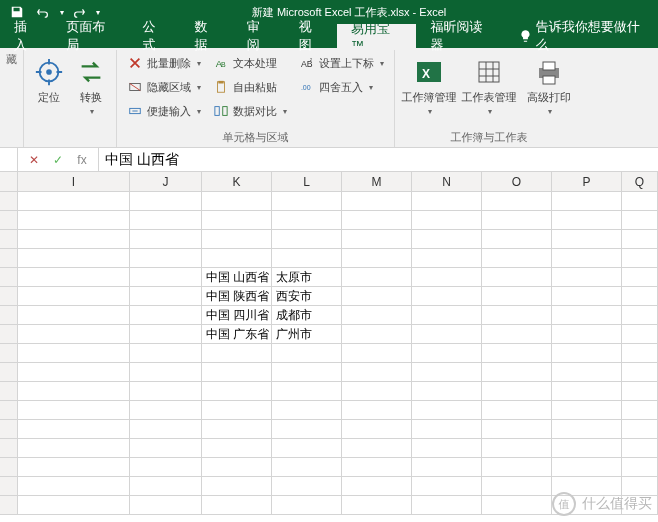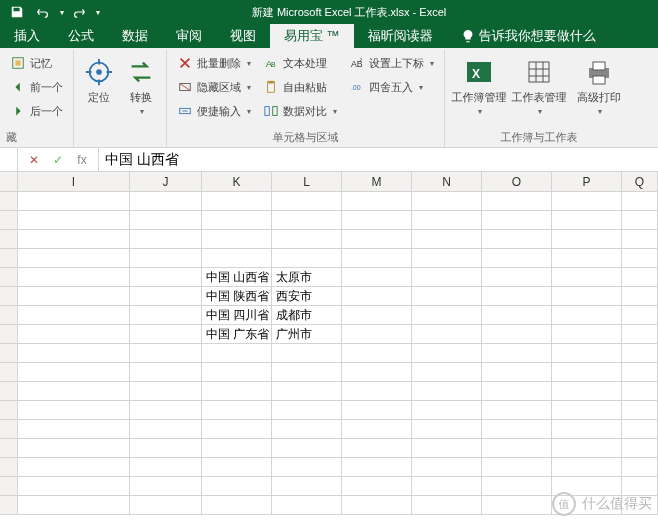--- a/index.html
+++ b/index.html
@@ -67,66 +67,38 @@
           <path fill="none" stroke="#fff" stroke-width="1.4" d="M12 5l2 3-2 3M14 8H6a3 3 0 000 6"></path>
         </svg>
     </div>
     <span class="caret" style="color:#fff">▾</span>
   </div>
   <div class="title-text">新建 Microsoft Excel 工作表.xlsx  -  Excel</div>
 </div>
 
 <div class="tabstrip">
   <div class="tab">插入</div>
+  <div class="tab">页面布局</div>
   <div class="tab">公式</div>
   <div class="tab">数据</div>
   <div class="tab">审阅</div>
   <div class="tab">视图</div>
   <div class="tab active">易用宝 ™</div>
   <div class="tab">福昕阅读器</div>
   <div class="tab tell">
     <svg width="14" height="14" viewBox="0 0 16 16">
         <path fill="#fff" d="M8 1a5 5 0 00-3 9v2h6v-2a5 5 0 00-3-9zM6 14h4v1H6z"></path>
       </svg>
     <span>告诉我你想要做什么</span>
   </div>
 </div>
 
 <div class="ribbon">
 
   <div class="rgroup">
-    <div class="rgroup-body">
-      <div class="stack">
-        <div class="smbtn">
-            <span class="ico">
-              <svg width="14" height="14" viewBox="0 0 16 16">
-                <rect x="2" y="2" width="12" height="12" fill="none" stroke="#3a7f3a"></rect>
-                <path d="M5 5h6v6H5z" fill="#e6b85c"></path>
-              </svg>
-            </span>
-            <span>记忆</span>
-          </div>
-        <div class="smbtn">
-            <span class="ico">
-              <svg width="14" height="14" viewBox="0 0 16 16">
-                <path d="M10 3l-5 5 5 5z" fill="#2b7a33"></path>
-              </svg>
-            </span>
-            <span>前一个</span>
-          </div>
-        <div class="smbtn">
-            <span class="ico">
-              <svg width="14" height="14" viewBox="0 0 16 16">
-                <path d="M6 3l5 5-5 5z" fill="#2b7a33"></path>
-              </svg>
-            </span>
-            <span>后一个</span>
-          </div>
-      </div>
-    </div>
     <div class="rgroup-label" style="display:flex;justify-content:space-between;">藏</div>
   </div>
 
   <div class="rgroup">
     <div class="rgroup-body">
       <div class="bigbtn">
         <span class="ico">
             <svg width="30" height="30" viewBox="0 0 32 32">
               <circle cx="16" cy="16" r="10" fill="none" stroke="#3173b5" stroke-width="2"></circle>
               <circle cx="16" cy="16" r="3" fill="#3173b5"></circle>

